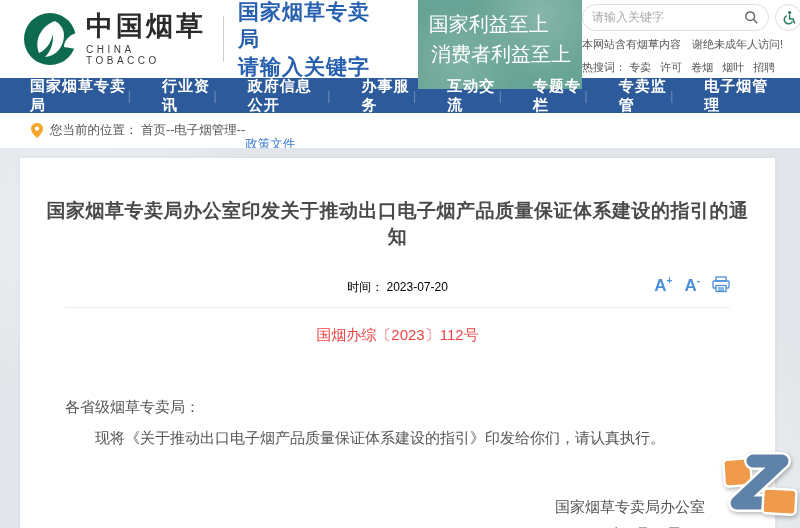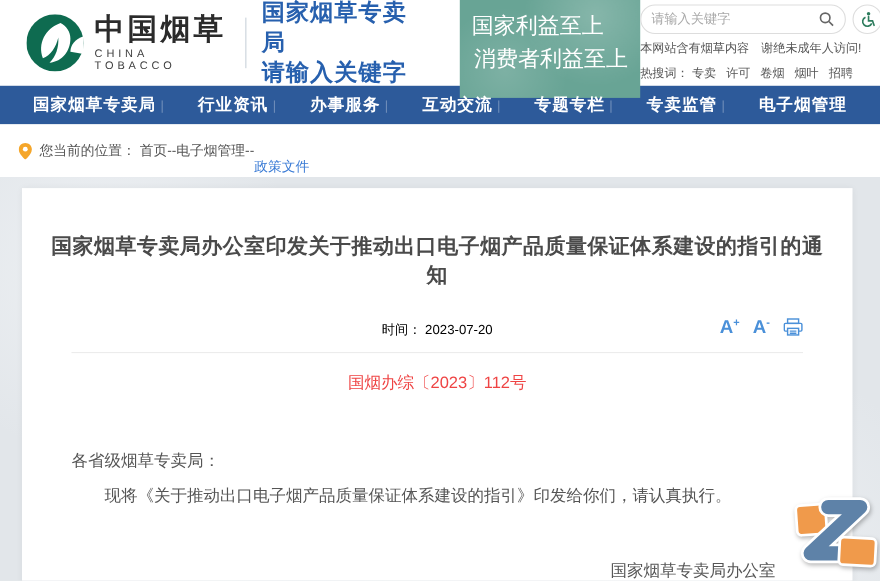--- a/index.html
+++ b/index.html
@@ -32,21 +32,21 @@
   .hot-line { font-size:11px; color:#555; margin-top:5px; line-height:1.55; white-space:nowrap; }
   .hot-line .w { margin-right:6px; }
 
   
   .nav { height:35px; background:#2d5a9a; display:flex; align-items:center; }
   .nav ul { list-style:none; display:flex; width:100%; padding:0 30px; justify-content:space-between; align-items:center; }
   .nav li { color:#fff; font-weight:bold; font-size:15px; letter-spacing:1px; cursor:pointer; display:flex; align-items:center; }
   .nav li + li::before { content:"|"; color:rgba(255,255,255,.30); font-weight:normal; font-size:12px; margin-right:30px; }
 
   
-  .breadcrumb { height:48px; background:#fff; display:flex; align-items:center; padding:0 17px; font-size:12.5px; color:#555; }
+  .breadcrumb { height:35px; background:#fff; display:flex; align-items:center; padding:0 31px; font-size:12.5px; color:#555; }
   .breadcrumb .pin { margin-right:7px; display:flex; }
   .breadcrumb .cur { color:#3a7bd5; cursor:pointer;margin-top:28px; }
 
   
   .main { height:460px; position:relative;
     background-color:#e2e6ea;
     background-image:radial-gradient(circle at 12% 18%, #eef1f4 0, transparent 22%),
                      radial-gradient(circle at 55% 45%, #d8dee5 0, transparent 26%),
                      radial-gradient(circle at 85% 75%, #eceff2 0, transparent 24%),
                      radial-gradient(circle at 35% 85%, #d9dfe6 0, transparent 22%); }
@@ -129,20 +129,21 @@
         <span class="w">烟叶</span>
         <span class="w">招聘</span>
       </div>
     </div>
   </div>
 
   <div class="nav">
     <ul>
       <li>国家烟草专卖局</li>
       <li>行业资讯</li>
+      <li>政府信息公开</li>
       <li>办事服务</li>
       <li>互动交流</li>
       <li>专题专栏</li>
       <li>专卖监管</li>
       <li>电子烟管理</li>
     </ul>
   </div>
 
   <div class="breadcrumb">
     <span class="pin">

